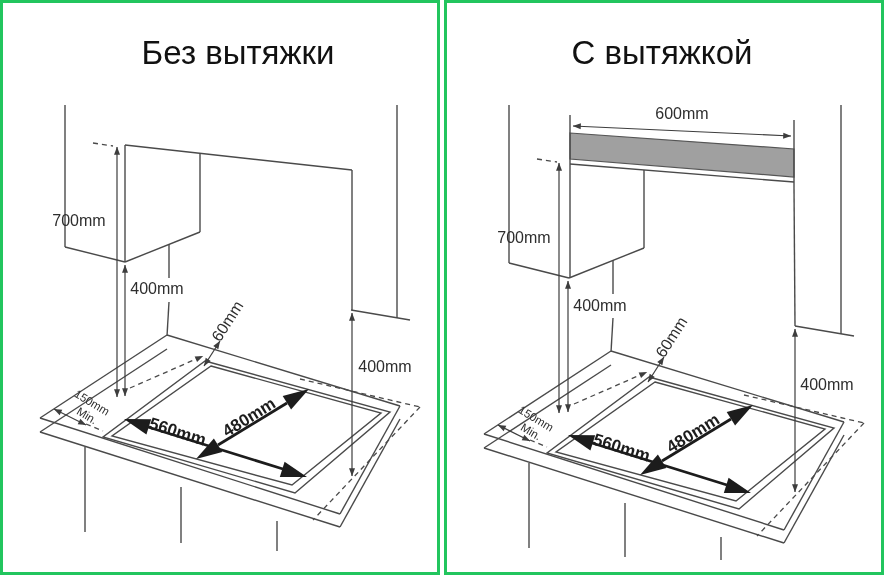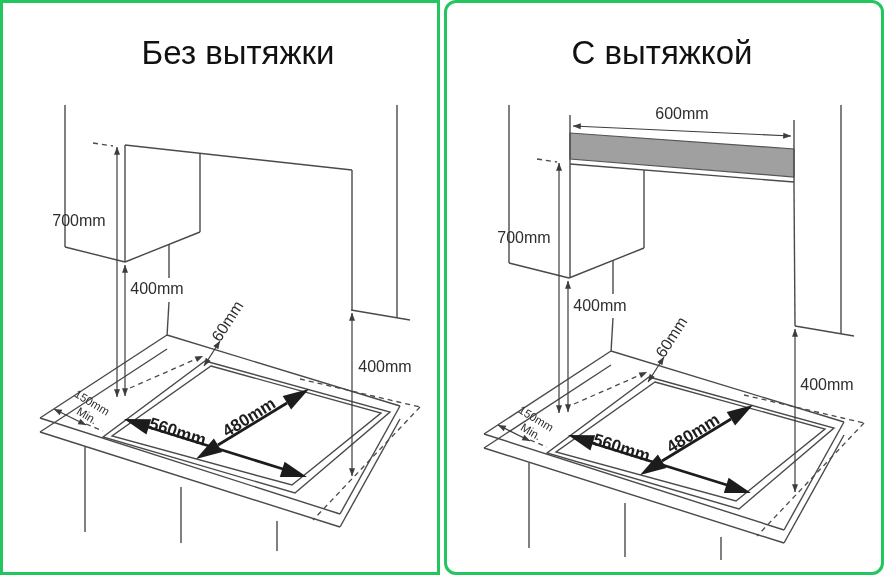--- a/index.html
+++ b/index.html
@@ -5,21 +5,21 @@
   html,body{margin:0;padding:0;background:#fff;}
   #stage{
     position:relative;width:884px;height:575px;background:#ffffff;
     font-family:"Liberation Sans", sans-serif;
   }
   .panel{
     position:absolute;top:0;width:434px;height:569px;
     border:3px solid #22c55e;background:#ffffff;
   }
   #panel-left{left:0;}
-  #panel-right{left:444px;border-radius:12px;}
+  #panel-right{left:444px;}
   .panel svg{position:absolute;left:0;top:0;}
   text{fill:#2e2e2e;}
   .dim-label{font-size:16px;}
   .dim-label-small{font-size:11.5px;}
   .dim-label-big{font-size:17px;font-weight:600;fill:#1c1c1c;}
   .title-text{font-size:33px;fill:#111;}
   .ln{stroke:#4a4a4a;stroke-width:1.4;fill:none;}
   .lnd{stroke:#4a4a4a;stroke-width:1.3;fill:none;stroke-dasharray:5 4;}
   .dimln{stroke:#3d3d3d;stroke-width:1.2;fill:none;}
   .bigshaft{stroke:#1c1c1c;stroke-width:2.8;fill:none;}

